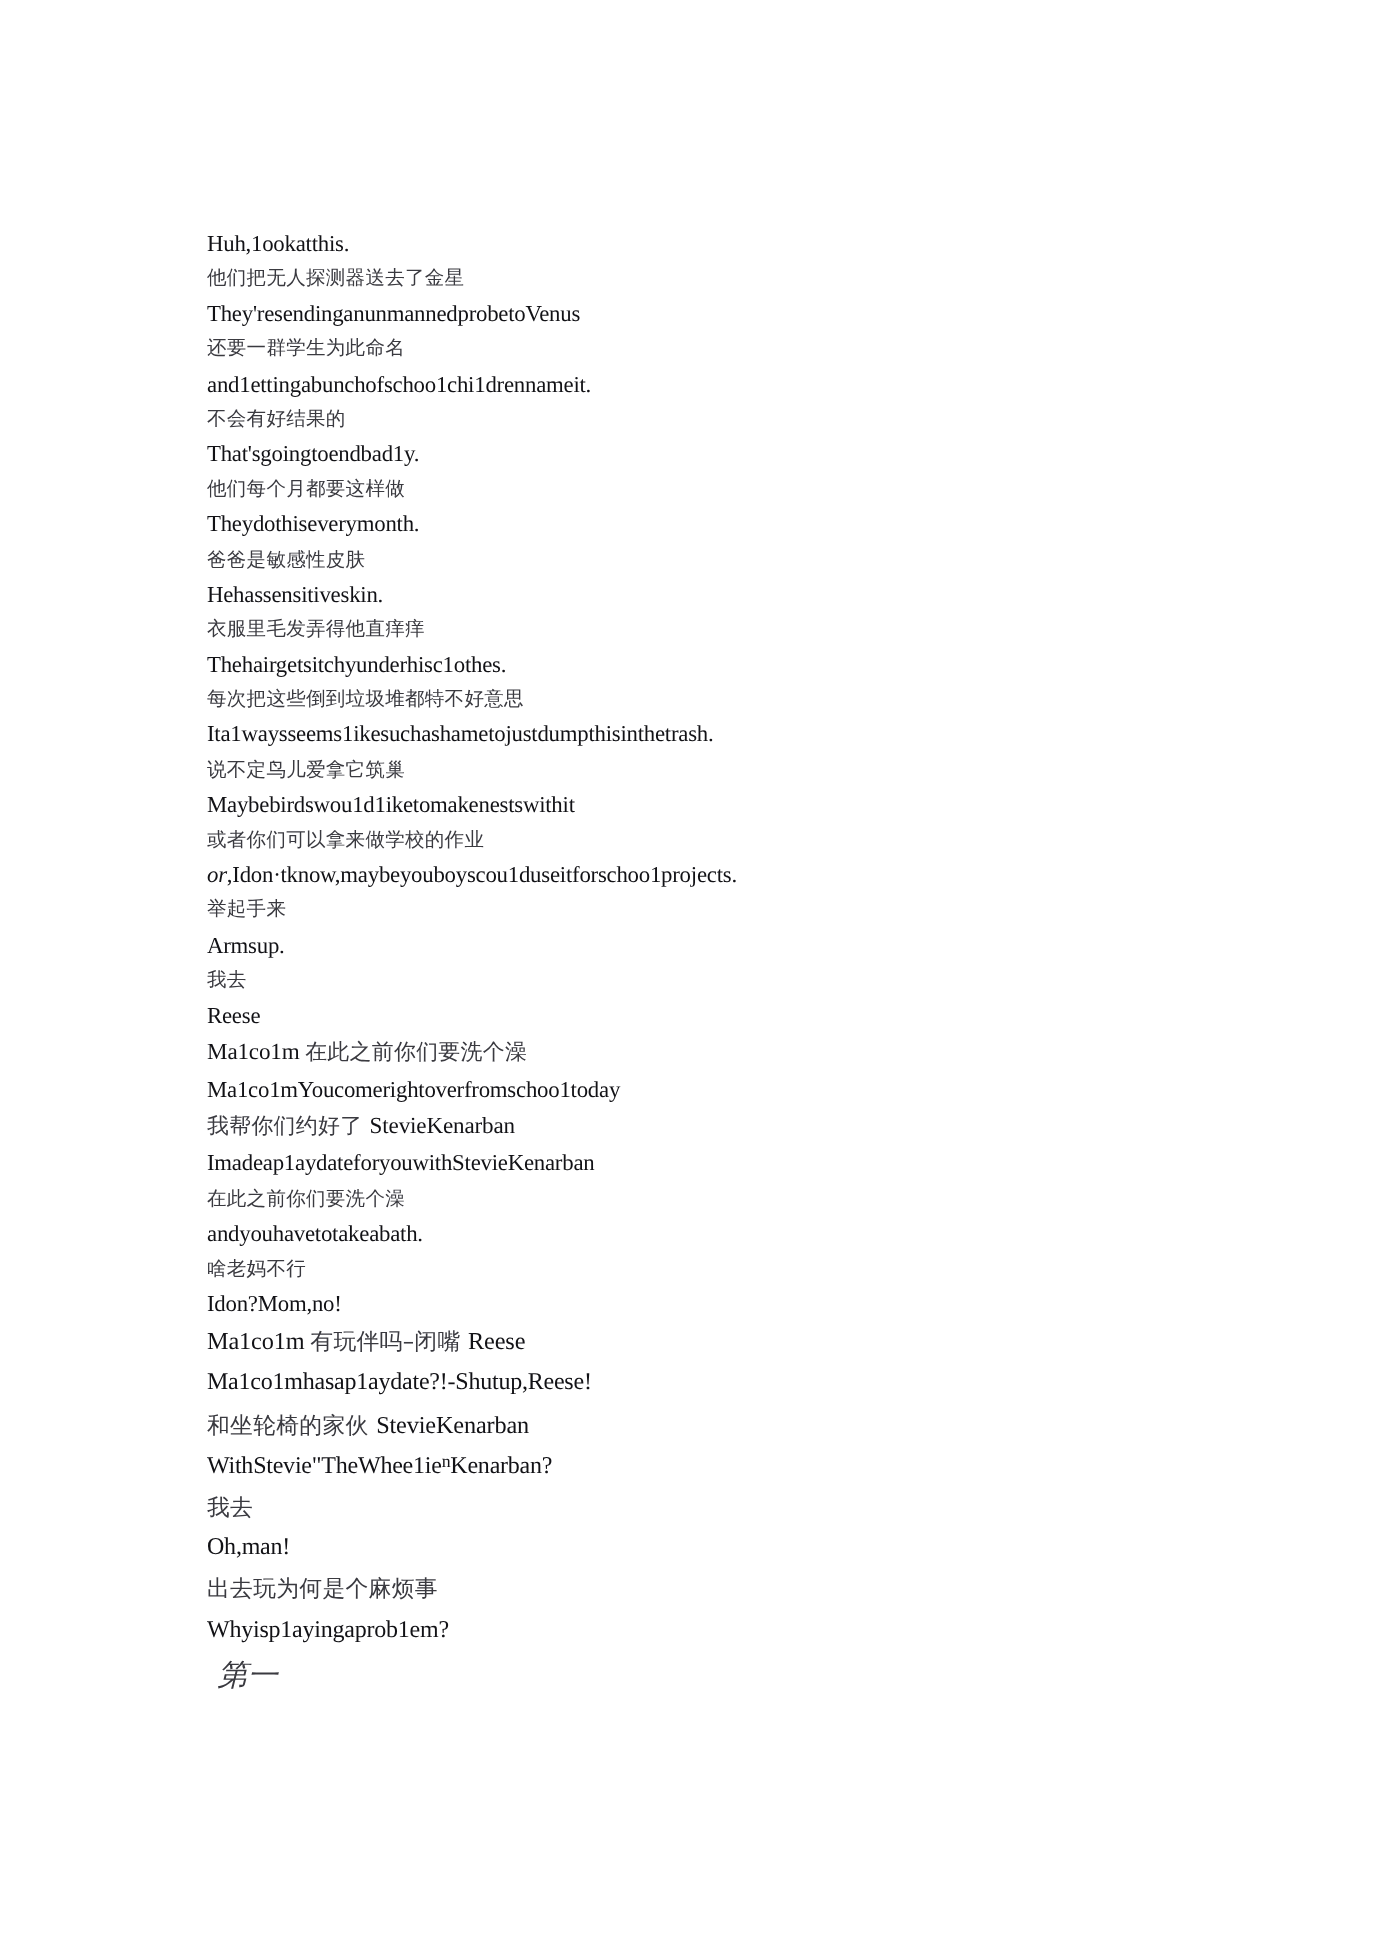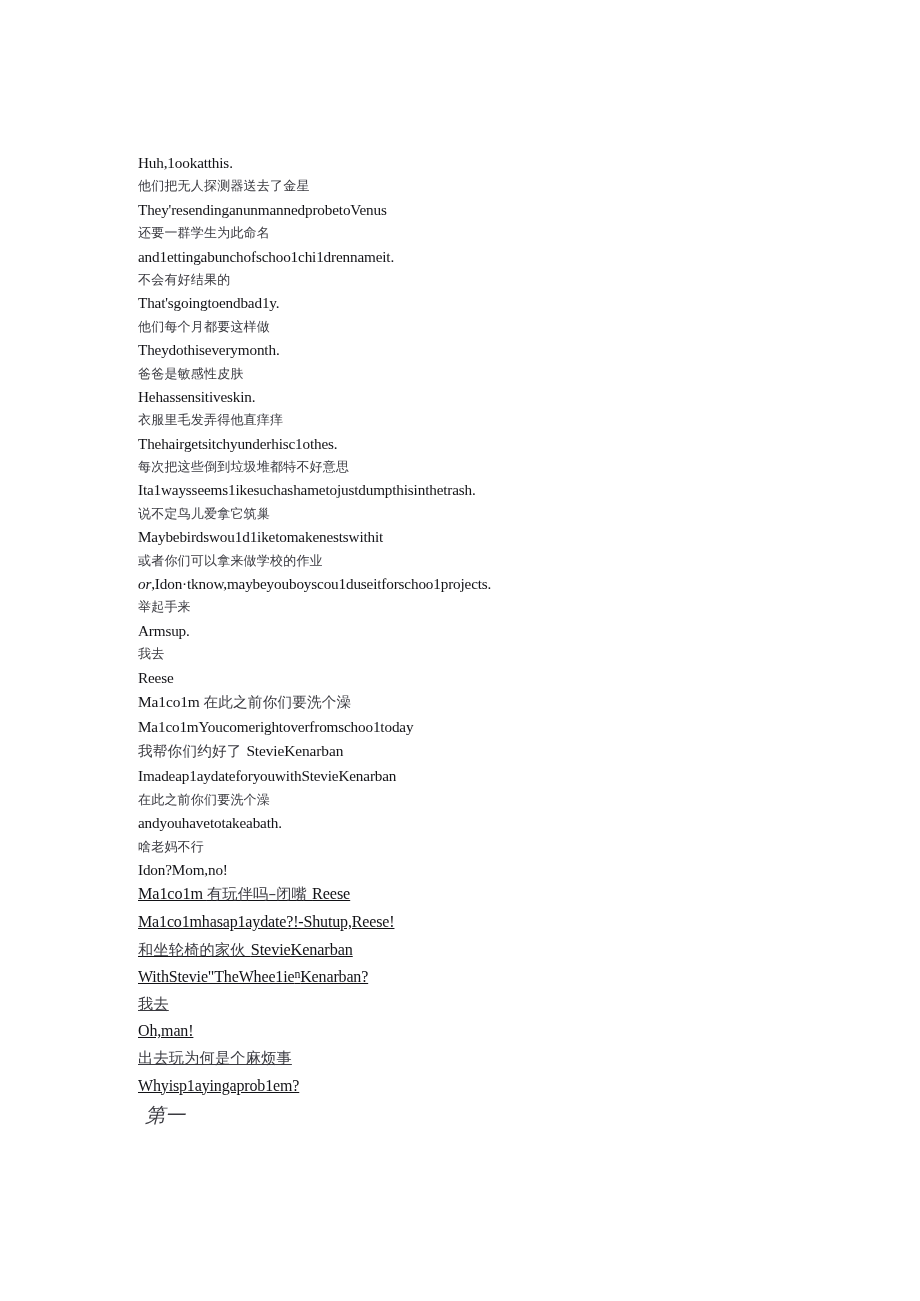--- a/index.html
+++ b/index.html
@@ -59,21 +59,20 @@
     font-family: "DejaVu Sans", "Liberation Sans", sans-serif;
     font-size: 14.6px;
     color: #3a3a40;
     letter-spacing: 0.2px;
   }
 
   
   .sub-line.loose {
     font-size: 16px;
     margin-bottom: 11.5px;
-    text-decoration: underline;
   }
   .sub-line.lang-zh.loose {
     font-size: 15.2px;
     margin-bottom: 11.5px;
   }
   .sub-line.lang-mixed.loose {
     font-size: 16.2px;
     margin-bottom: 11.5px;
   }
   .sub-line.lang-mixed.loose .zh-run {

